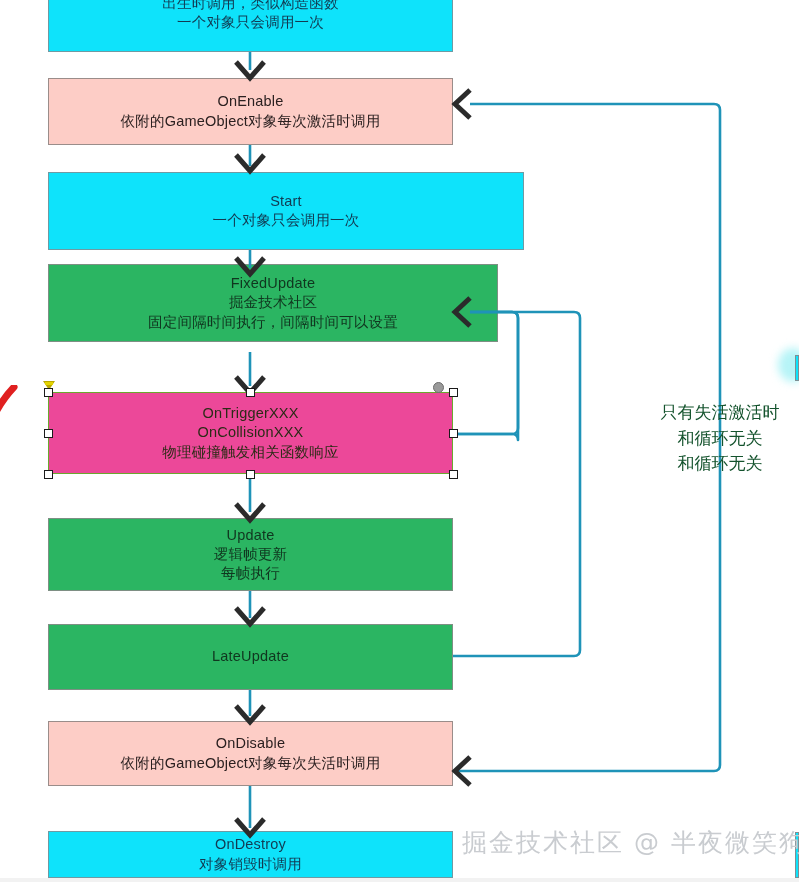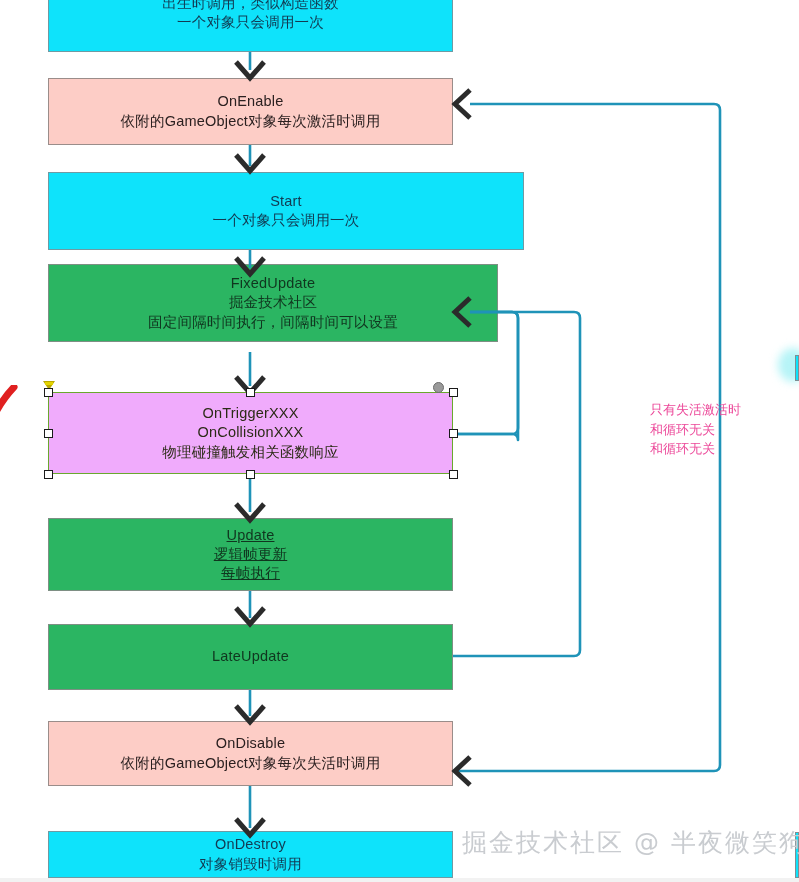--- a/index.html
+++ b/index.html
@@ -31,21 +31,21 @@
     line-height: 1.32;
     font-size: 14.5px;
     color: #1a2a33;
     letter-spacing: 0.2px;
   }
   .node .ln { display: block; white-space: nowrap; }
   .node .ln.title { }
   .node.cyan  { background: #0ee3fb; border-color: #6f9aa3; color: #123a52; }
   .node.pink  { background: #fdcdc6; border-color: #9a8d8a; color: #2b2020; }
   .node.green { background: #2bb562; border-color: #7e8f84; color: #10361f; }
-  .node.yellow{ background: #f0abfc; border-color: #6aa82e; color: #2b2b16; }
+  .node.yellow{ background: #ec4899; border-color: #6aa82e; color: #2b2b16; }
 
   
   .sel-handle {
     position: absolute;
     width: 9px;
     height: 9px;
     background: #ffffff;
     border: 1.6px solid #1a1a1a;
     box-sizing: border-box;
     z-index: 40;
@@ -81,24 +81,24 @@
     position: absolute;
     left: 0; top: 0;
     width: 799px;
     height: 882px;
     overflow: visible;
     z-index: 5;
   }
   
   .side-note {
     position: absolute;
-    text-align: left;
-    font-size: 13px;
+    text-align: center;
+    font-size: 17px;
     line-height: 1.5;
-    color: #ec4899;
+    color: #14532d;
     white-space: nowrap;
     z-index: 20;
   }
   
   .watermark {
     position: absolute;
     font-size: 25px;
     color: #c9ccd0;
     letter-spacing: 2px;
     white-space: nowrap;
@@ -212,21 +212,21 @@
   <div class="rot-handle" style="left:433px; top:382px;"></div>
   <div class="sel-handle" style="left:44px;  top:388px;"></div>
   <div class="sel-handle" style="left:246px; top:388px;"></div>
   <div class="sel-handle" style="left:449px; top:388px;"></div>
   <div class="sel-handle" style="left:44px;  top:429px;"></div>
   <div class="sel-handle" style="left:449px; top:429px;"></div>
   <div class="sel-handle" style="left:44px;  top:470px;"></div>
   <div class="sel-handle" style="left:246px; top:470px;"></div>
   <div class="sel-handle" style="left:449px; top:470px;"></div>
 
-  <div class="node green" style="left:48px; top:518px; width:405px; height:73px;text-decoration:underline;">
+  <div class="node green" style="left:48px; top:518px; width:405px; height:73px;">
     <span class="ln title">Update</span>
     <span class="ln">逻辑帧更新</span>
     <span class="ln">每帧执行</span>
   </div>
 
   <div class="node green" style="left:48px; top:624px; width:405px; height:66px;">
     <span class="ln title">LateUpdate</span>
   </div>
 
   <div class="node cyan" style="left:48px; top:831px; width:405px; height:47px;">

